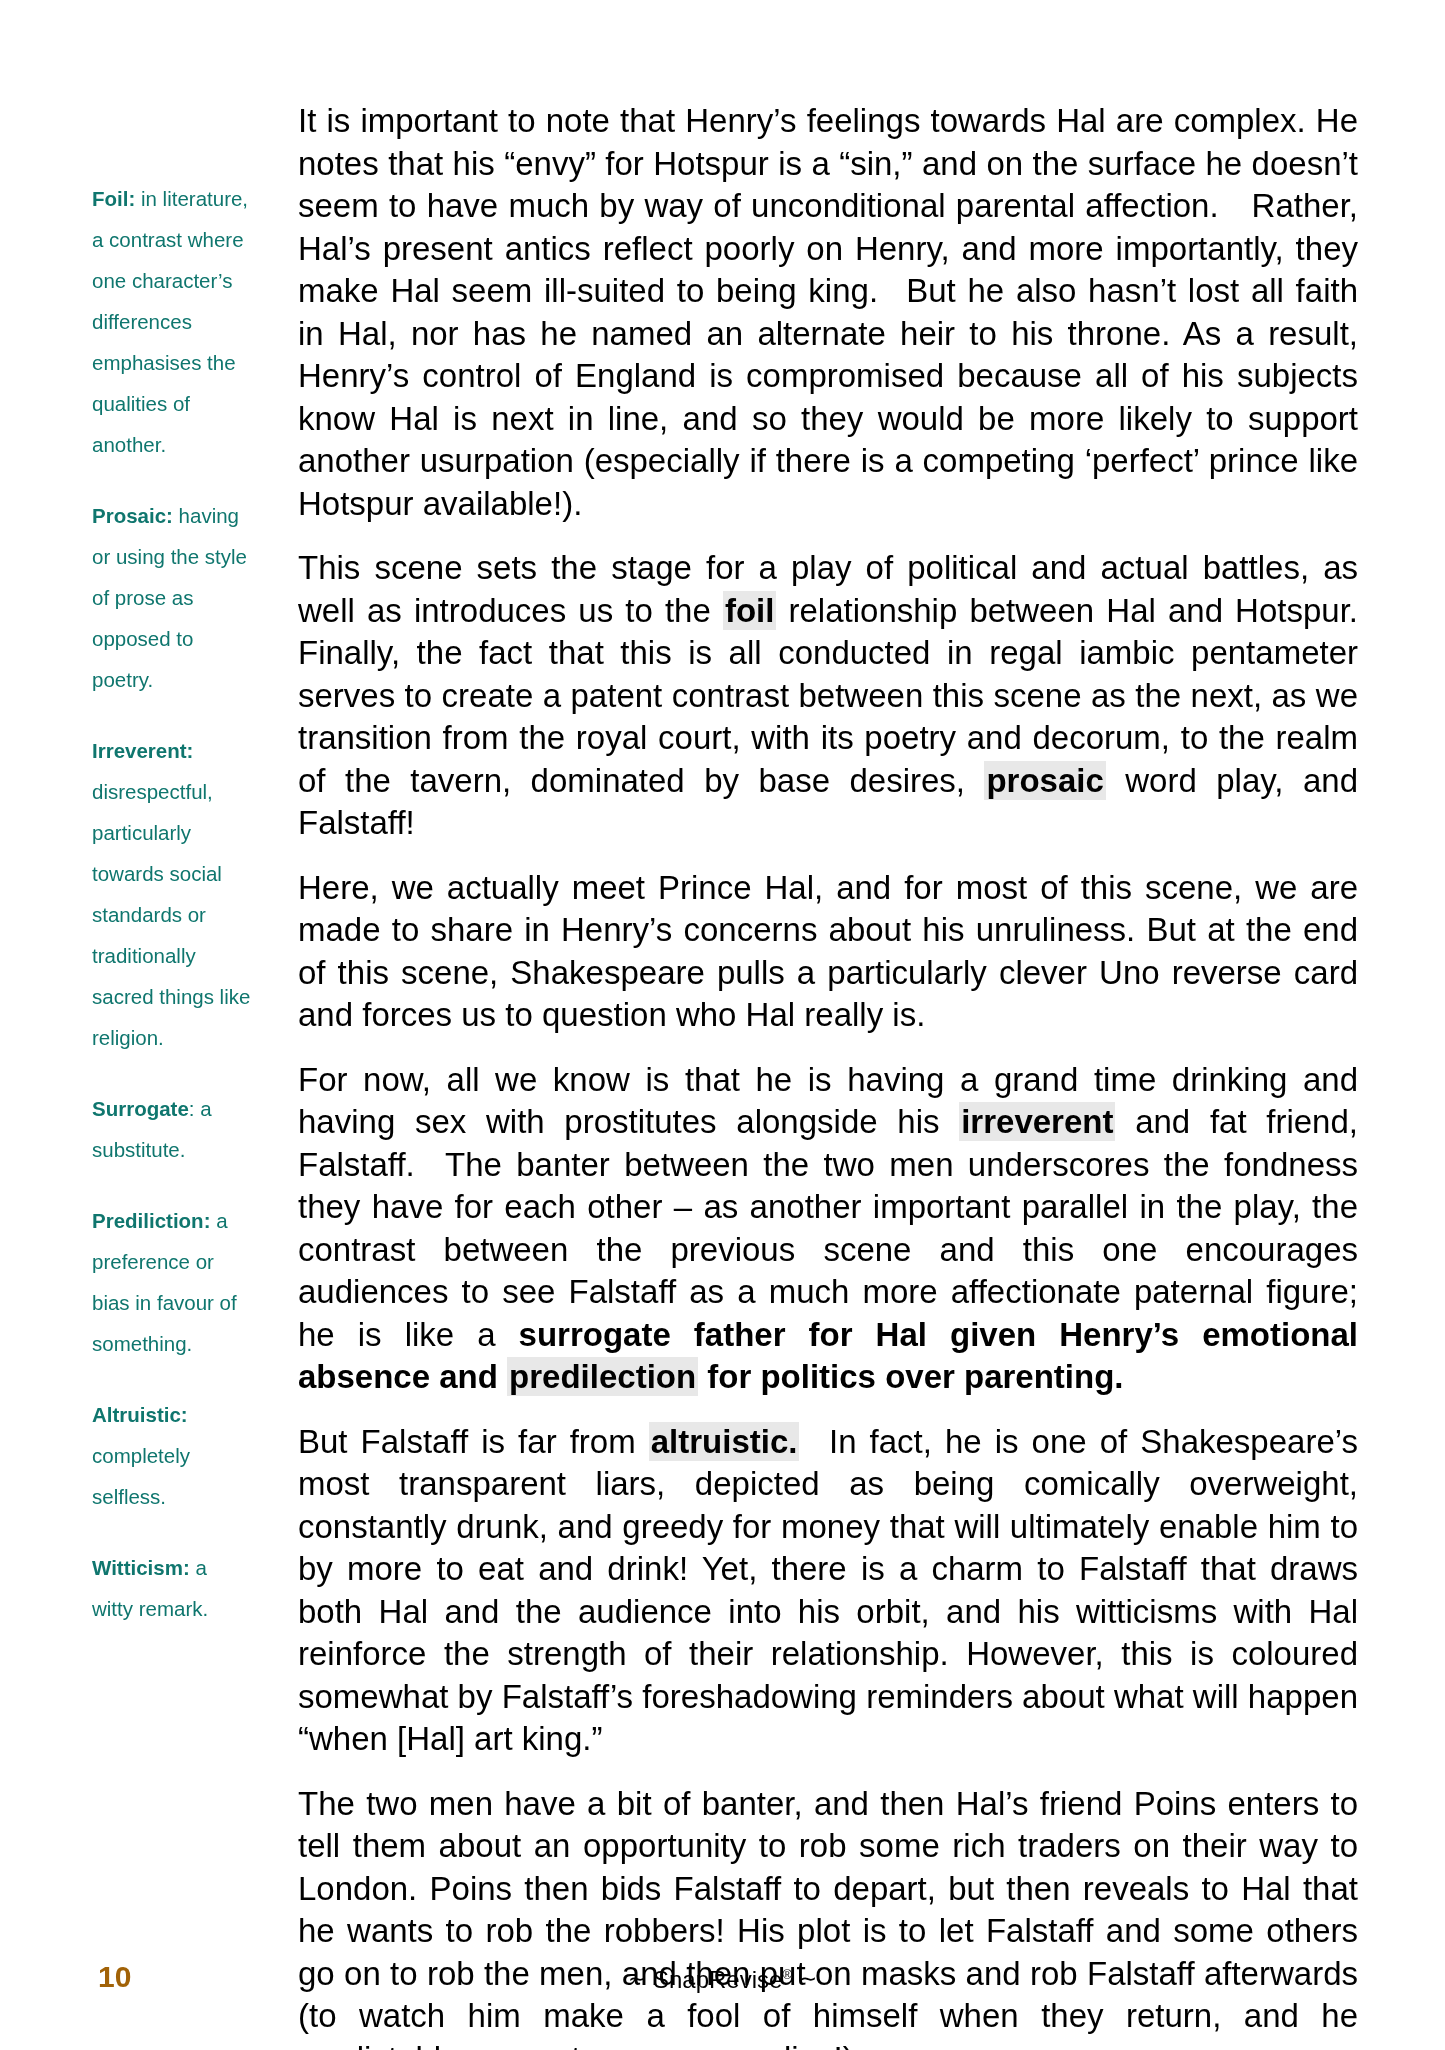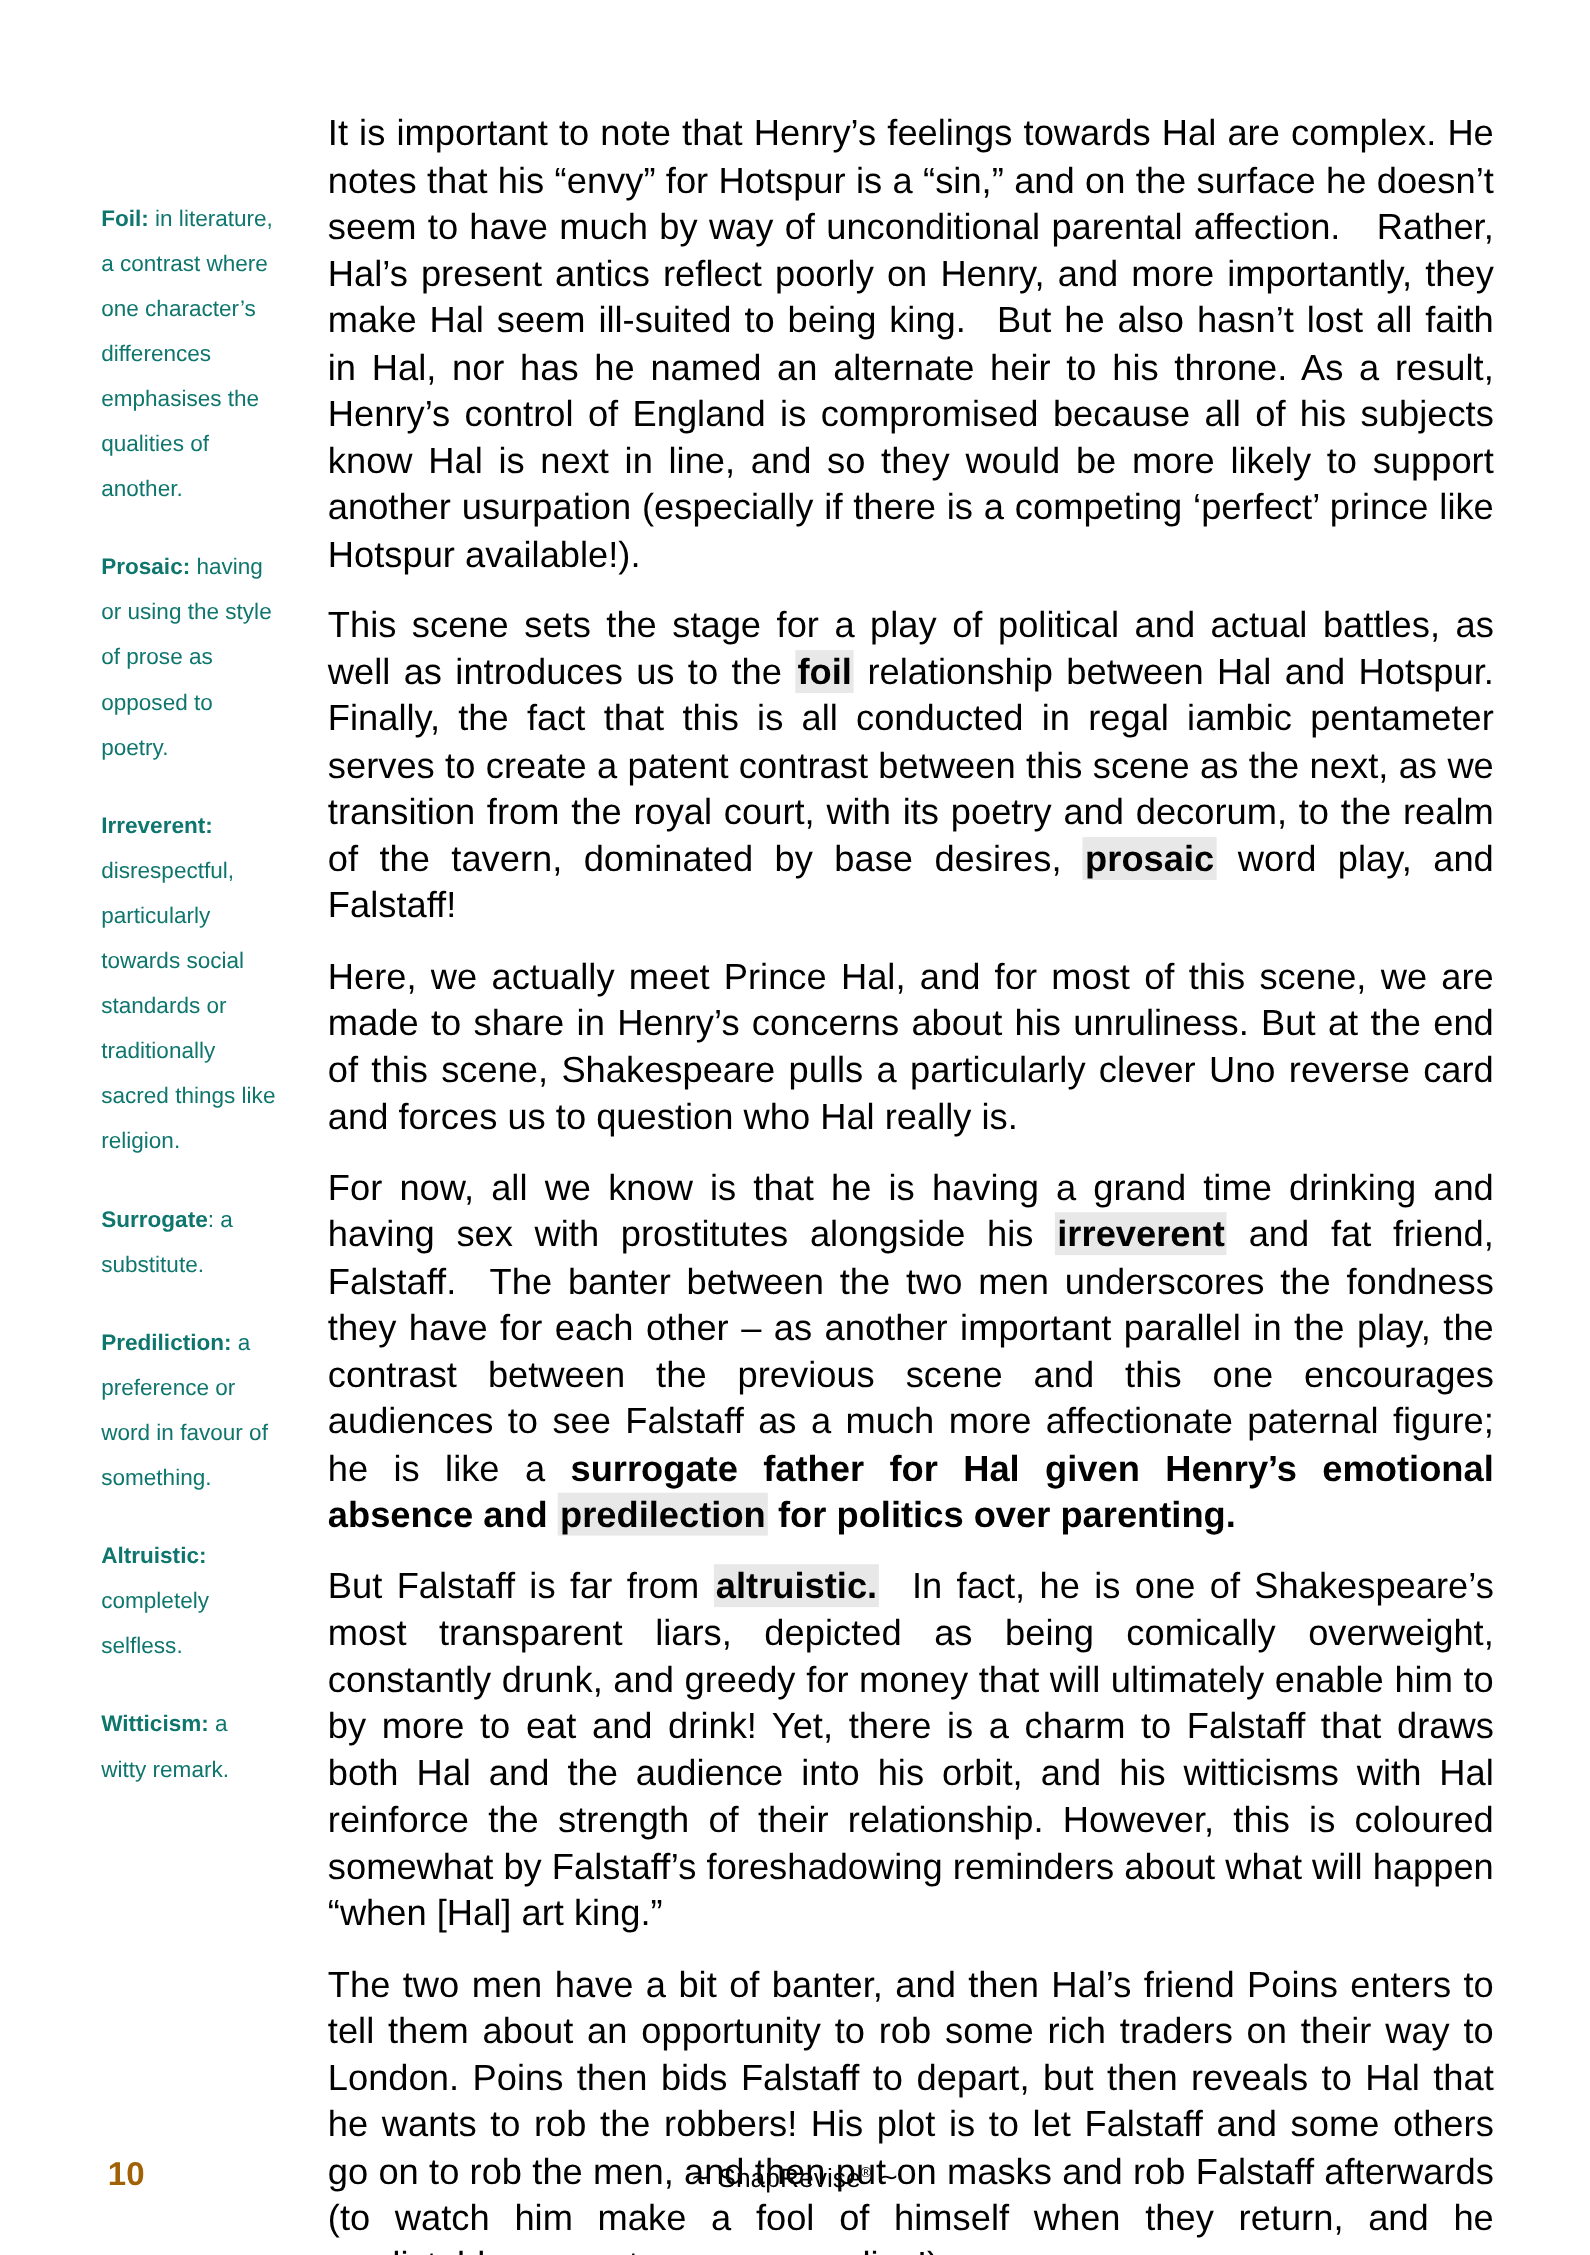--- a/index.html
+++ b/index.html
@@ -133,21 +133,21 @@
 
       <div class="gloss-entry">
         <span class="gloss-term">Irreverent:</span><span> disrespectful, particularly towards social standards or traditionally sacred things like religion.</span>
       </div>
 
       <div class="gloss-entry">
         <span class="gloss-term">Surrogate</span><span>: a substitute.</span>
       </div>
 
       <div class="gloss-entry">
-        <span class="gloss-term">Prediliction:</span><span> a preference or word in favour of something.</span>
+        <span class="gloss-term">Prediliction:</span><span> a preference or bias in favour of something.</span>
       </div>
 
       <div class="gloss-entry">
         <span class="gloss-term">Altruistic:</span><span> completely selfless.</span>
       </div>
 
       <div class="gloss-entry">
         <span class="gloss-term">Witticism:</span><span> a witty remark.</span>
       </div>
 

